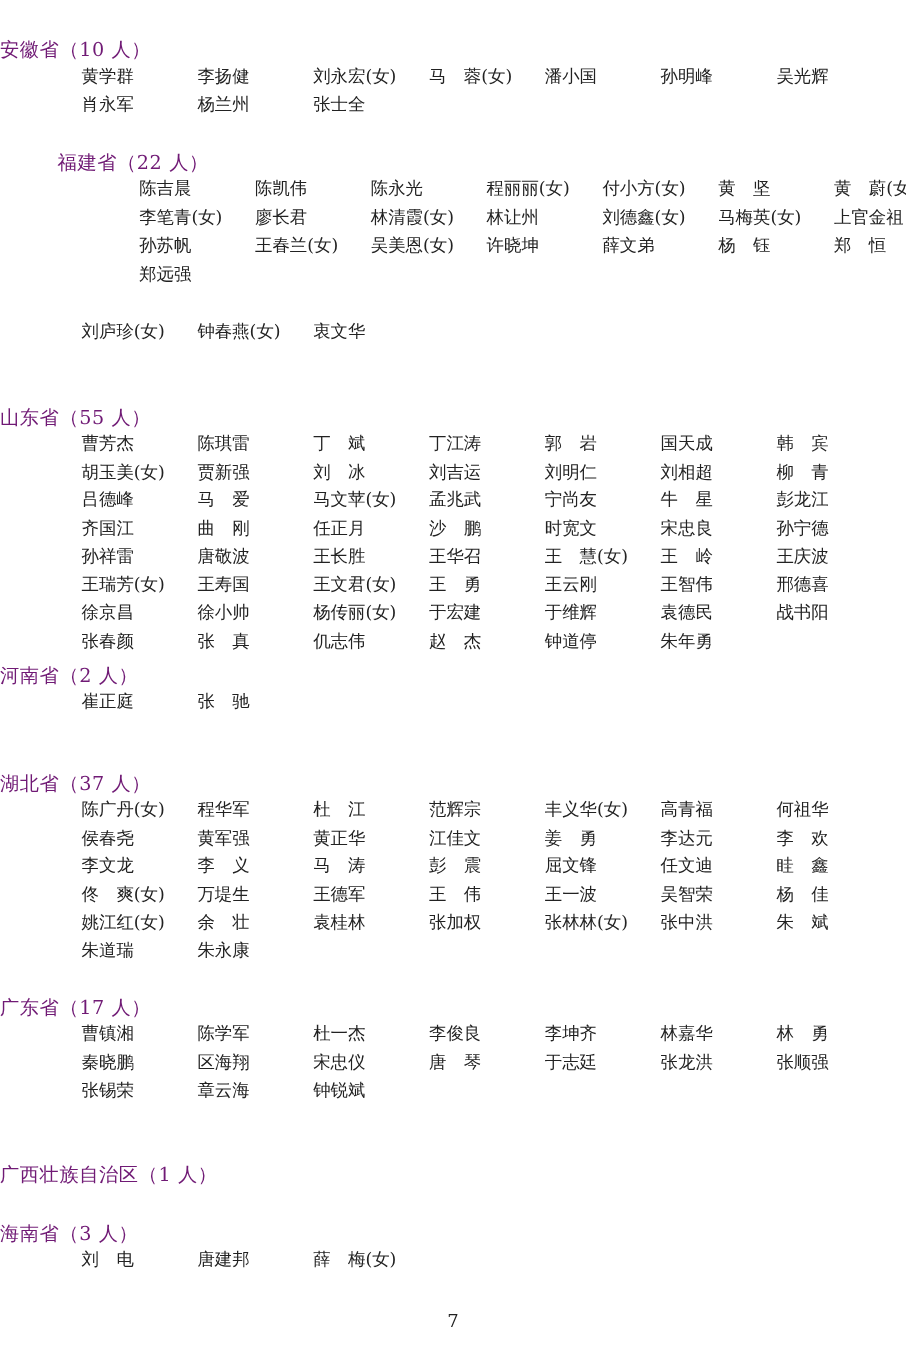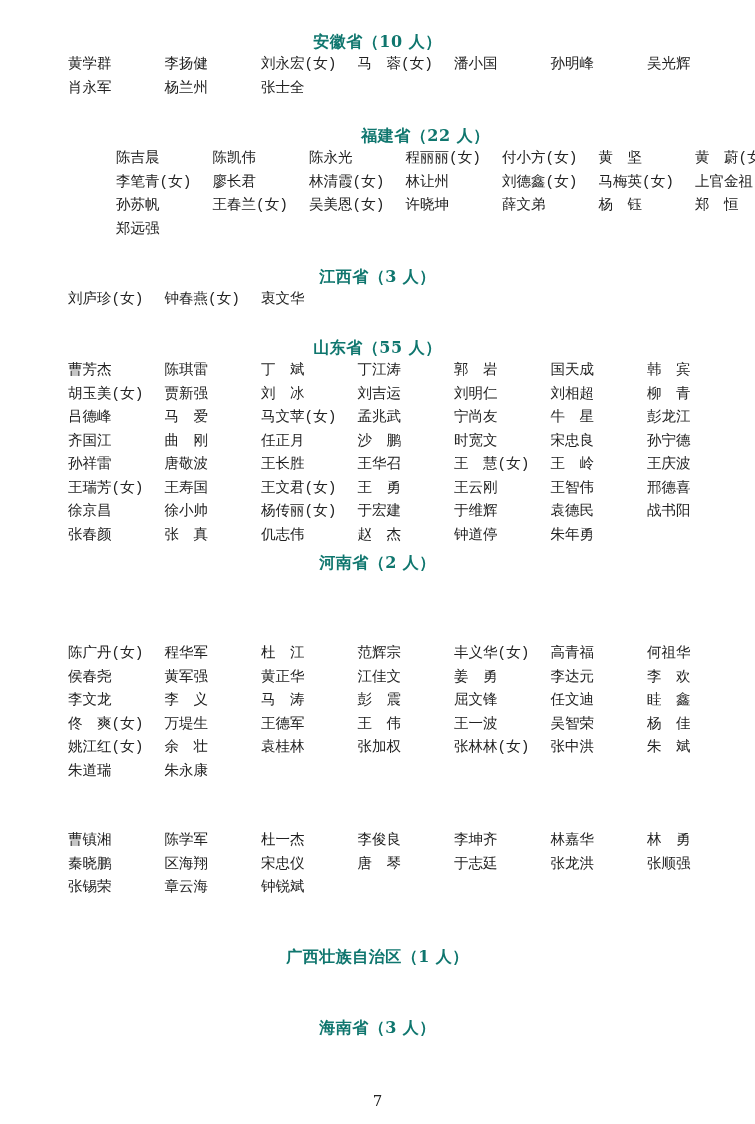--- a/index.html
+++ b/index.html
@@ -11,40 +11,39 @@
       font-family: "DejaVu Serif", "Liberation Serif", serif;
       color: #1a1a1a;
     }
     .page {
       position: absolute;
       left: 0; top: 0;
       width: 755px; height: 1124px;
     }
     .section { position: absolute; left: 0; width: 755px; }
     .section-title {
-      text-align: center;
-      font-weight: bold;
+      text-align: left;
+      font-weight: normal;
       font-size: 16px;
       line-height: 22px;
       height: 22px;
-      color: #0f766e;
+      color: #701a75;
       letter-spacing: 0.5px;
     }
     .names {
       position: relative;
       margin-left: 68px;
       width: 680px;
       display: grid;
       grid-template-columns: repeat(7, 96.5px);
       grid-auto-rows: 23.5px;
       font-size: 14.5px;
       line-height: 23.5px;
       color: #222;
       white-space: nowrap;
-      font-family: Liberation Mono, monospace;
     }
     .name { overflow: visible; }
     .page-number {
       position: absolute;
       left: 0; width: 755px;
       top: 1092px;
       text-align: center;
       font-size: 15px;
       color: #222;
     }
@@ -89,21 +88,20 @@
         <div class="name">王春兰(女)</div>
         <div class="name">吴美恩(女)</div>
         <div class="name">许晓坤</div>
         <div class="name">薛文弟</div>
         <div class="name">杨　钰</div>
         <div class="name">郑　恒</div>
         <div class="name">郑远强</div>
       </div>
     </div>
     <div class="section" style="top: 266px;">
-      <div class="section-title">江西省（3 人）</div>
       <div class="names">
         <div class="name">刘庐珍(女)</div>
         <div class="name">钟春燕(女)</div>
         <div class="name">衷文华</div>
       </div>
     </div>
     <div class="section" style="top: 337px;">
       <div class="section-title">山东省（55 人）</div>
       <div class="names">
         <div class="name">曹芳杰</div>
@@ -158,22 +156,27 @@
         <div class="name">张春颜</div>
         <div class="name">张　真</div>
         <div class="name">仉志伟</div>
         <div class="name">赵　杰</div>
         <div class="name">钟道停</div>
         <div class="name">朱年勇</div>
       </div>
     </div>
     <div class="section" style="top: 552px;">
       <div class="section-title">河南省（2 人）</div>
+      <div class="names">
+        <div class="name">崔正庭</div>
+        <div class="name">张　驰</div>
+      </div>
     </div>
     <div class="section" style="top: 642px;">
+      <div class="section-title">湖北省（37 人）</div>
       <div class="names">
         <div class="name">陈广丹(女)</div>
         <div class="name">程华军</div>
         <div class="name">杜　江</div>
         <div class="name">范辉宗</div>
         <div class="name">丰义华(女)</div>
         <div class="name">高青福</div>
         <div class="name">何祖华</div>
         <div class="name">侯春尧</div>
         <div class="name">黄军强</div>
@@ -201,40 +204,46 @@
         <div class="name">袁桂林</div>
         <div class="name">张加权</div>
         <div class="name">张林林(女)</div>
         <div class="name">张中洪</div>
         <div class="name">朱　斌</div>
         <div class="name">朱道瑞</div>
         <div class="name">朱永康</div>
       </div>
     </div>
     <div class="section" style="top: 829px;">
+      <div class="section-title">广东省（17 人）</div>
       <div class="names">
         <div class="name">曹镇湘</div>
         <div class="name">陈学军</div>
         <div class="name">杜一杰</div>
         <div class="name">李俊良</div>
         <div class="name">李坤齐</div>
         <div class="name">林嘉华</div>
         <div class="name">林　勇</div>
         <div class="name">秦晓鹏</div>
         <div class="name">区海翔</div>
         <div class="name">宋忠仪</div>
         <div class="name">唐　琴</div>
         <div class="name">于志廷</div>
         <div class="name">张龙洪</div>
         <div class="name">张顺强</div>
         <div class="name">张锡荣</div>
         <div class="name">章云海</div>
         <div class="name">钟锐斌</div>
       </div>
     </div>
-    <div class="section" style="top: 946px;">
+    <div class="section" style="top: 968px;">
       <div class="section-title">广西壮族自治区（1 人）</div>
     </div>
     <div class="section" style="top: 1017px;">
       <div class="section-title">海南省（3 人）</div>
+      <div class="names">
+        <div class="name">刘　电</div>
+        <div class="name">唐建邦</div>
+        <div class="name">薛　梅(女)</div>
+      </div>
     </div>
   </div>
 <div class="page-number">7</div>
 
 </body></html>

